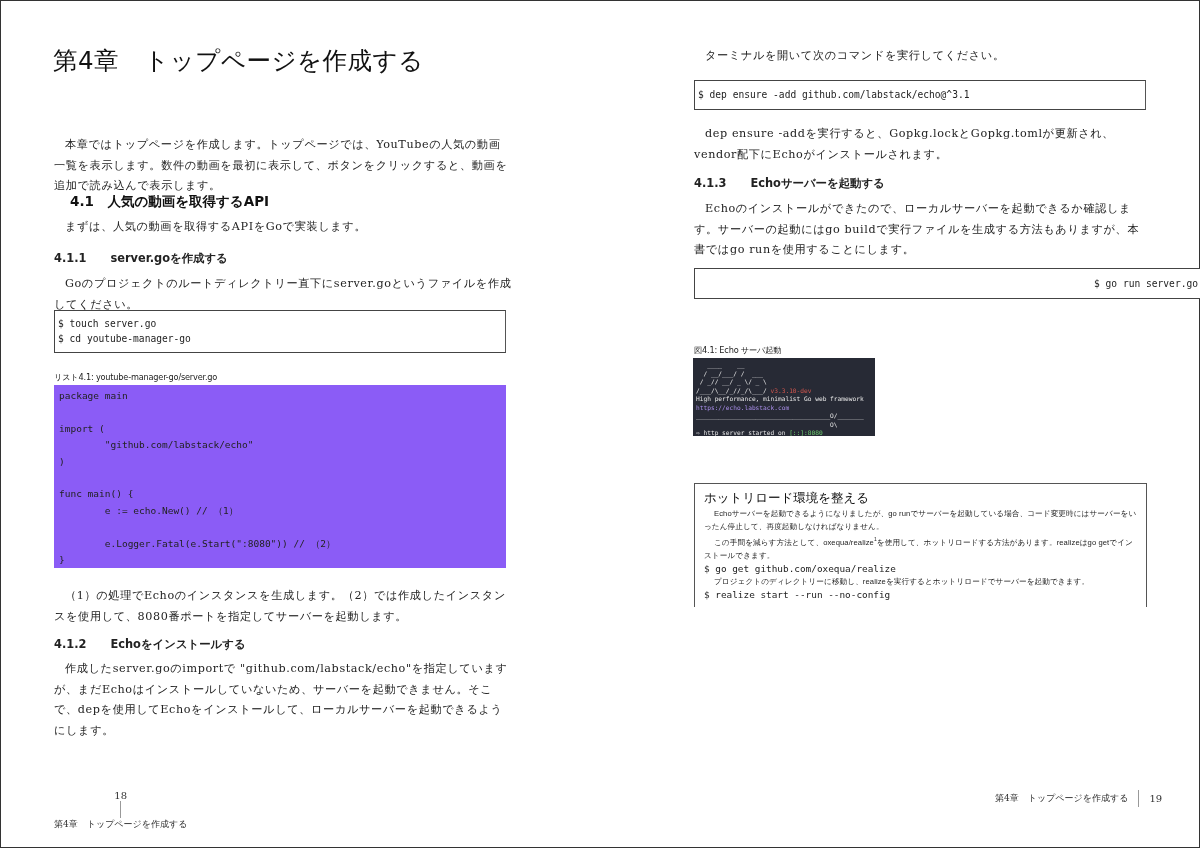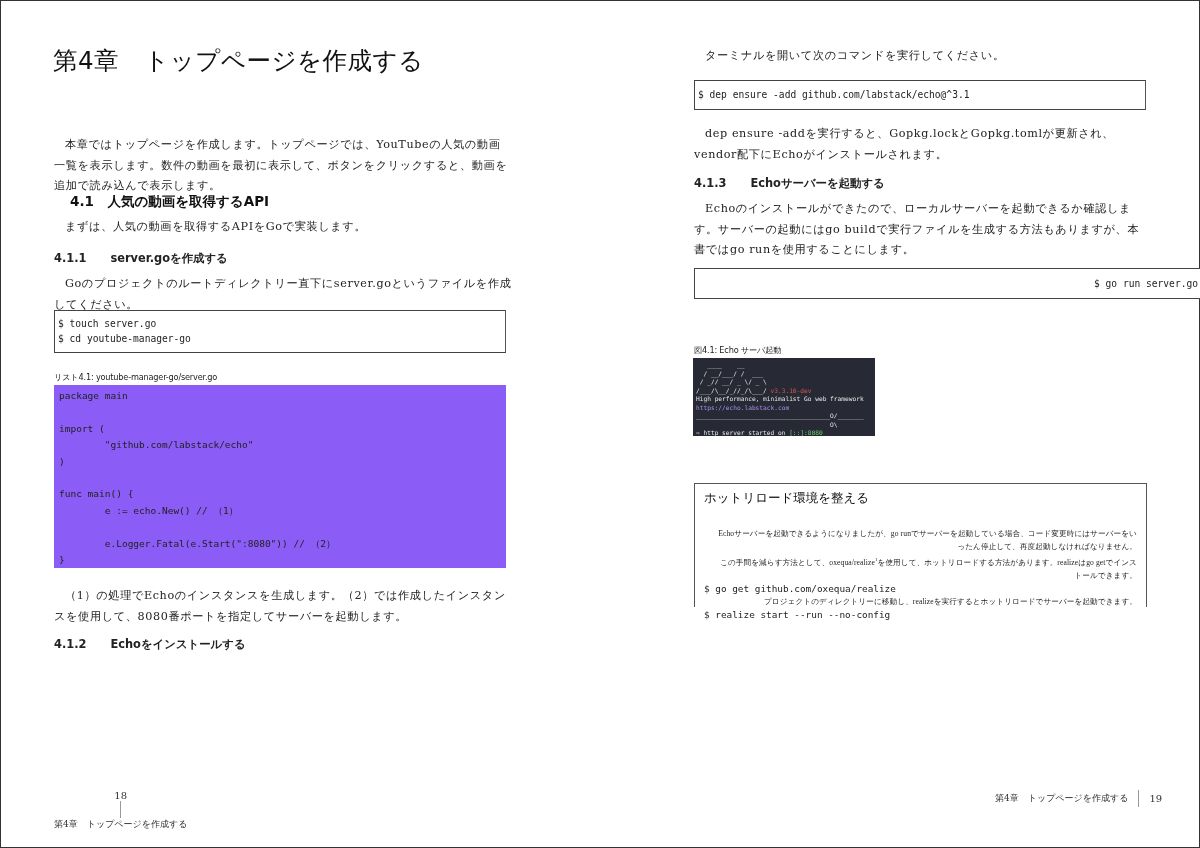--- a/index.html
+++ b/index.html
@@ -19,22 +19,22 @@
   .cmdbox { position: absolute; border: 1px solid #444; border-right-color: #555; background: #fff; padding: 6px 3px; font-family: "DejaVu Sans Mono", "Liberation Mono", monospace; font-size: 9.6px; line-height: 14.5px; color: #222; }
   .caption { position: absolute; font-family: "DejaVu Sans", "Liberation Sans", sans-serif; font-size: 8.2px; color: #222; letter-spacing: -0.2px; }
   .listing { position: absolute; left: 54px; top: 385px; width: 452px; height: 183px; background: #8b5cf6; padding: 3px 5px; font-family: "DejaVu Sans Mono", "Liberation Mono", monospace; font-size: 9.5px; line-height: 16.4px; color: #222; white-space: pre; }
 
   .terminal { position: absolute; left: 693px; top: 358px; width: 182px; height: 78px; background: #272a35; padding: 3px 3px; font-family: "DejaVu Sans Mono", "Liberation Mono", monospace; font-size: 6.2px; line-height: 8.5px; color: #e6e6e6; white-space: pre; overflow: hidden; }
   .terminal .red { color: #d2564e; }
   .terminal .purple { color: #a88ee8; }
   .terminal .green { color: #6fcf6f; }
 
   .column { position: absolute; left: 694px; top: 483px; width: 453px; height: 124px; border: 1px solid #555; border-bottom: none; padding: 6px 9px; }
-  .column-title { font-family: "DejaVu Sans", "Liberation Sans", sans-serif; font-size: 12.5px; color: #111; margin-bottom: 20px; }
-  .column-text { font-family: Liberation Serif, serif; font-size: 7.6px; line-height: 13px; color: #222; text-indent: 10px; letter-spacing: 0.1px; text-align: right; }
+  .column-title { font-family: "DejaVu Sans", "Liberation Sans", sans-serif; font-size: 12.5px; color: #111; margin-bottom: 0; }
+  .column-text { font-family: Liberation Sans, sans-serif; font-size: 7.6px; line-height: 13px; color: #222; text-indent: 10px; letter-spacing: 0.1px; }
   .column-cmd { font-family: "DejaVu Sans Mono", "Liberation Mono", monospace; font-size: 9.4px; line-height: 13.6px; color: #222; }
   sup { font-size: 5px; vertical-align: super; }
 
   .footer { position: absolute; top: 790px; font-size: 9px; color: #333; display: flex; align-items: center; }
   .footer .num { font-size: 10px; }
   .footer .sep { width: 1px; height: 17px; background: #999; margin: 0 10px; }
 </style>
 </head>
 <body>
 
@@ -69,20 +69,21 @@
         e := echo.New() // （1）
 
         e.Logger.Fatal(e.Start(":8080")) // （2）
 }</div>
 
   <p class="para" style="left:54px; top:586px; width:458px;">（1）の処理でEchoのインスタンスを生成します。（2）では作成したインスタンスを使用して、8080番ポートを指定してサーバーを起動します。</p>
 
   <h3 class="h3" style="left:54px; top:637px;">
     <span class="num">4.1.2</span><span>Echoをインストールする</span>
   </h3>
+  <p class="para" style="left:54px; top:659px; width:458px;">作成したserver.goのimportで "github.com/labstack/echo"を指定していますが、まだEchoはインストールしていないため、サーバーを起動できません。そこで、depを使用してEchoをインストールして、ローカルサーバーを起動できるようにします。</p>
 
   <div class="footer" style="left:54px;flex-direction:column;">
     <span class="num">18</span>
     <span class="sep"></span>
     <span>第4章　トップページを作成する</span>
   </div>
 </div>
 
 <div class="page page-right">
   <p class="para" style="left:94px; top:46px; width:455px;">ターミナルを開いて次のコマンドを実行してください。</p>

